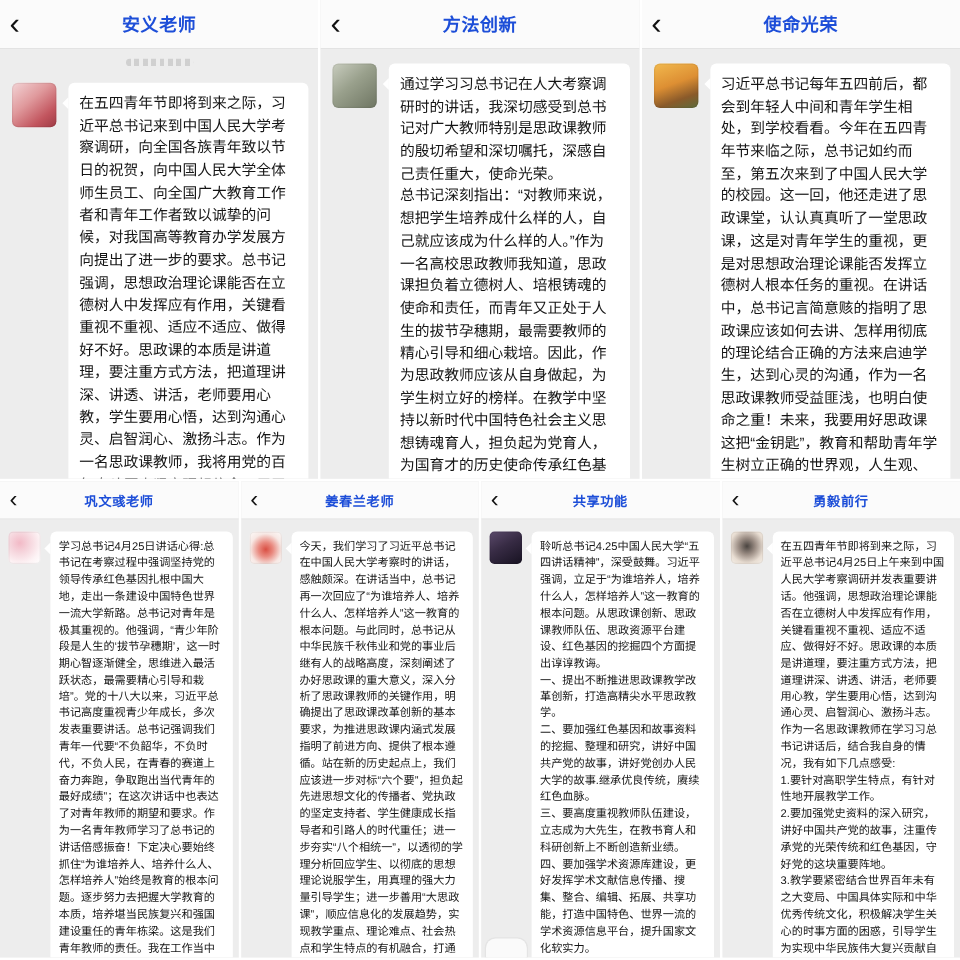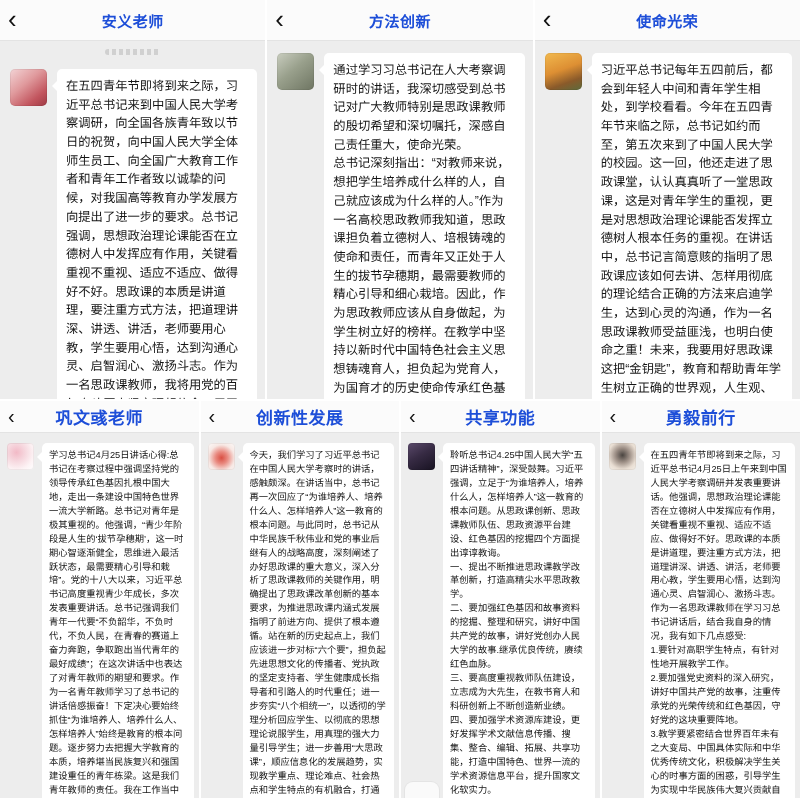--- a/index.html
+++ b/index.html
@@ -22,21 +22,21 @@
   .row-top .chat-header{height:40px;}
   .row-bot .chat-header{height:31px;}
   .back{
     position:absolute;left:8px;top:50%;transform:translateY(-54%);
     color:#111;font-weight:400;line-height:1;cursor:pointer;
   }
   .row-top .back{font-size:26px;}
   .row-bot .back{font-size:20px;}
   .title{color:#1d4ed8;font-weight:700;letter-spacing:.5px;font-family:Liberation Serif, serif;}
   .row-top .title{font-size:15px;}
-  .row-bot .title{font-size:17px;}
+  .row-bot .title{font-size:11px;}
   
   .chat-body{flex:1;overflow:hidden;position:relative;padding-top:6px;}
   .time-blur{
     width:56px;height:6px;margin:2px auto 8px auto;border-radius:3px;
     background:repeating-linear-gradient(90deg,#c9c9c9 0 4px,#ededed 4px 7px);
     opacity:.8;
   }
   .msg-row{display:flex;align-items:flex-start;}
   .row-top .msg-row{padding:6px 8px 0 10px;}
   .row-bot .msg-row{padding:4px 5px 0 7px;}
@@ -132,21 +132,21 @@
           <div class="bubble">
             <div class="bubble-text">学习总书记4月25日讲话心得:总书记在考察过程中强调坚持党的领导传承红色基因扎根中国大地，走出一条建设中国特色世界一流大学新路。总书记对青年是极其重视的。他强调，“青少年阶段是人生的‘拔节孕穗期’，这一时期心智逐渐健全，思维进入最活跃状态，最需要精心引导和栽培”。党的十八大以来，习近平总书记高度重视青少年成长，多次发表重要讲话。总书记强调我们青年一代要“不负韶华，不负时代，不负人民，在青春的赛道上奋力奔跑，争取跑出当代青年的最好成绩”；在这次讲话中也表达了对青年教师的期望和要求。作为一名青年教师学习了总书记的讲话倍感振奋！下定决心要始终抓住“为谁培养人、培养什么人、怎样培养人”始终是教育的根本问题。逐步努力去把握大学教育的本质，培养堪当民族复兴和强国建设重任的青年栋梁。这是我们青年教师的责任。我在工作当中一定努力，落实习近平总书记要求，通过思政课提升理论修养、夯实理论根基，努力做社会主义核心价值观的坚定信仰者、积极传播者、模范践</div>
           </div>
         </div>
       </div>
     </div>
 
     <div class="panel">
       <div class="chat-header">
         <span class="back">‹</span>
-        <span class="title">创新性发展</span>
+        <span class="title">姜春兰老师</span>
       </div>
       <div class="chat-body">
         <div class="msg-row">
           <div class="avatar" style="background:radial-gradient(circle at 50% 55%,#d94f43 0%,#e98a80 30%,#f7e8e4 65%,#fdfbfa 100%)"></div>
           <div class="bubble">
             <div class="bubble-text">今天，我们学习了习近平总书记在中国人民大学考察时的讲话，感触颇深。在讲话当中，总书记再一次回应了“为谁培养人、培养什么人、怎样培养人”这一教育的根本问题。与此同时，总书记从中华民族千秋伟业和党的事业后继有人的战略高度，深刻阐述了办好思政课的重大意义，深入分析了思政课教师的关键作用，明确提出了思政课改革创新的基本要求，为推进思政课内涵式发展指明了前进方向、提供了根本遵循。站在新的历史起点上，我们应该进一步对标“六个要”，担负起先进思想文化的传播者、党执政的坚定支持者、学生健康成长指导者和引路人的时代重任；进一步夯实“八个相统一”，以透彻的学理分析回应学生、以彻底的思想理论说服学生，用真理的强大力量引导学生；进一步善用“大思政课”，顺应信息化的发展趋势，实现教学重点、理论难点、社会热点和学生特点的有机融合，打通思政小课堂和社会大课堂。以更加优异的育人成绩，不负总书记“思政课作用不可替代，思政课教师责任重大”的殷切嘱托；以更加切实的教学实践，迎接党的二十大胜利召开。</div>
           </div>
         </div>
       </div>
     </div>

